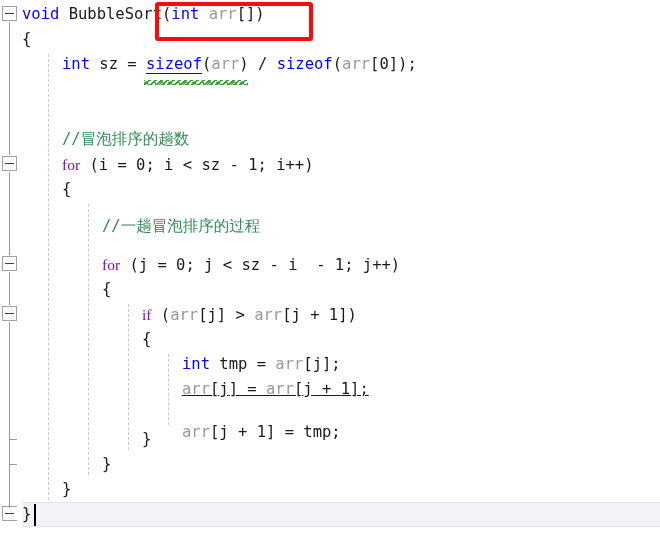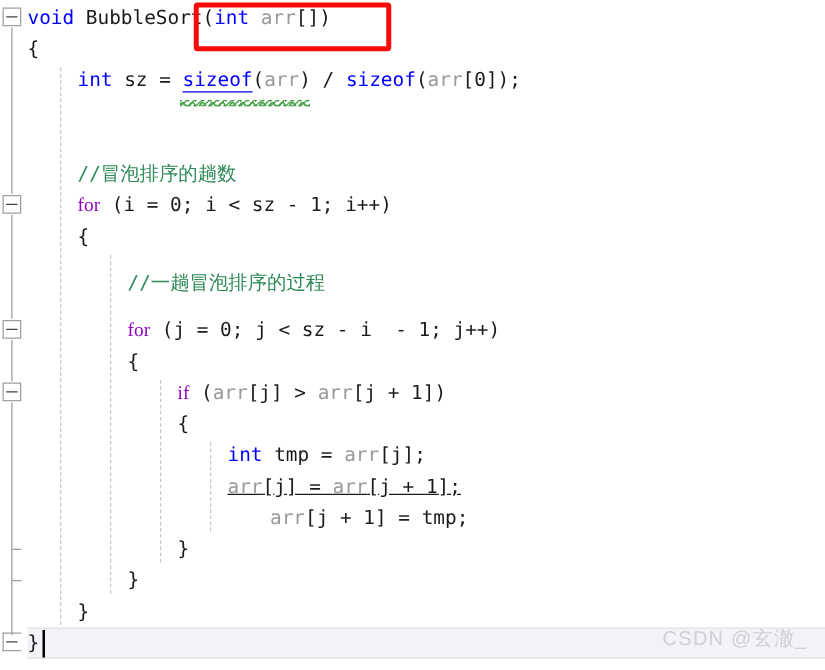--- a/index.html
+++ b/index.html
@@ -153,33 +153,32 @@
       <div class="line" style="top: 127px; left: 62px;"><span class="cmt">//冒泡排序的趟数</span></div>
       <div class="line" style="top: 152px; left: 62px;"><span class="ctrl">for</span><span class="punct"> (</span><span class="ident">i</span><span class="op"> = </span><span class="num">0</span><span class="punct">; </span><span class="ident">i</span><span class="op"> &lt; </span><span class="ident">sz</span><span class="op"> - </span><span class="num">1</span><span class="punct">; </span><span class="ident">i</span><span class="punct">++)</span></div>
       <div class="line" style="top: 177px; left: 62px;"><span class="brace">{</span></div>
       <div class="line" style="top: 202px; left: 102px; margin-top: 12px;"><span class="cmt">//一趟冒泡排序的过程</span></div>
       <div class="line" style="top: 252px; left: 102px;"><span class="ctrl">for</span><span class="punct"> (</span><span class="ident">j</span><span class="op"> = </span><span class="num">0</span><span class="punct">; </span><span class="ident">j</span><span class="op"> &lt; </span><span class="ident">sz</span><span class="op"> - </span><span class="ident">i</span><span class="op">  - </span><span class="num">1</span><span class="punct">; </span><span class="ident">j</span><span class="punct">++)</span></div>
       <div class="line" style="top: 277px; left: 102px;"><span class="brace">{</span></div>
       <div class="line" style="top: 302px; left: 142px;"><span class="ctrl">if</span><span class="punct"> (</span><span class="dim">arr</span><span class="punct">[</span><span class="ident">j</span><span class="op">] &gt; </span><span class="dim">arr</span><span class="punct">[</span><span class="ident">j</span><span class="op"> + </span><span class="num">1</span><span class="punct">])</span></div>
       <div class="line" style="top: 327px; left: 142px;"><span class="brace">{</span></div>
       <div class="line" style="top: 352px; left: 182px;"><span class="kw">int</span><span class="punct"> </span><span class="ident">tmp</span><span class="op"> = </span><span class="dim">arr</span><span class="punct">[</span><span class="ident">j</span><span class="punct">];</span></div>
       <div class="line" style="top: 377px; left: 182px; text-decoration: underline;"><span class="dim">arr</span><span class="punct">[</span><span class="ident">j</span><span class="op">] = </span><span class="dim">arr</span><span class="punct">[</span><span class="ident">j</span><span class="op"> + </span><span class="num">1</span><span class="punct">];</span></div>
-      <div class="line" style="top: 402px; left: 182px; margin-left: 34px;"><span class="dim">arr</span><span class="punct">[</span><span class="ident">j</span><span class="op"> + </span><span class="num">1</span><span class="op">] = </span><span class="ident">tmp</span><span class="punct">;</span></div>
+      <div class="line" style="top: 420px; left: 182px;"><span class="dim">arr</span><span class="punct">[</span><span class="ident">j</span><span class="op"> + </span><span class="num">1</span><span class="op">] = </span><span class="ident">tmp</span><span class="punct">;</span></div>
       <div class="line" style="top: 427px; left: 142px;"><span class="brace">}</span></div>
       <div class="line" style="top: 452px; left: 102px;"><span class="brace">}</span></div>
       <div class="line" style="top: 477px; left: 62px;"><span class="brace">}</span></div>
       <div class="line" style="top: 502px; left: 22px;"><span class="brace">}</span></div>
     </div>
 
   <div class="squiggle" id="squiggle" style="left:144px;top:80px;width:104px;">
     <svg width="104" height="5" viewBox="0 0 104 5" preserveAspectRatio="none" aria-hidden="true">
       <path d="M0,4 Q2,0 4,4 T8,4 T12,4 T16,4 T20,4 T24,4 T28,4 T32,4 T36,4 T40,4 T44,4 T48,4 T52,4 T56,4 T60,4 T64,4 T68,4 T72,4 T76,4 T80,4 T84,4 T88,4 T92,4 T96,4 T100,4 T104,4" fill="none" stroke="#3a9a3a" stroke-width="1.3"></path>
     </svg>
   </div>
 
   <div class="caret" id="caret" style="left: 34px; top: 504px; height: 22px;"></div>
 
   <div class="annot-rect" id="annot-rect" style="left:155px;top:2px;width:158px;height:39px;"></div>
 
-  <div class="watermark" id="watermark" style="right:14px;bottom:14px;">CSDN @玄澈_</div>
 
   <div class="bottom-strip"></div>
 </div>
 
 </body></html>

